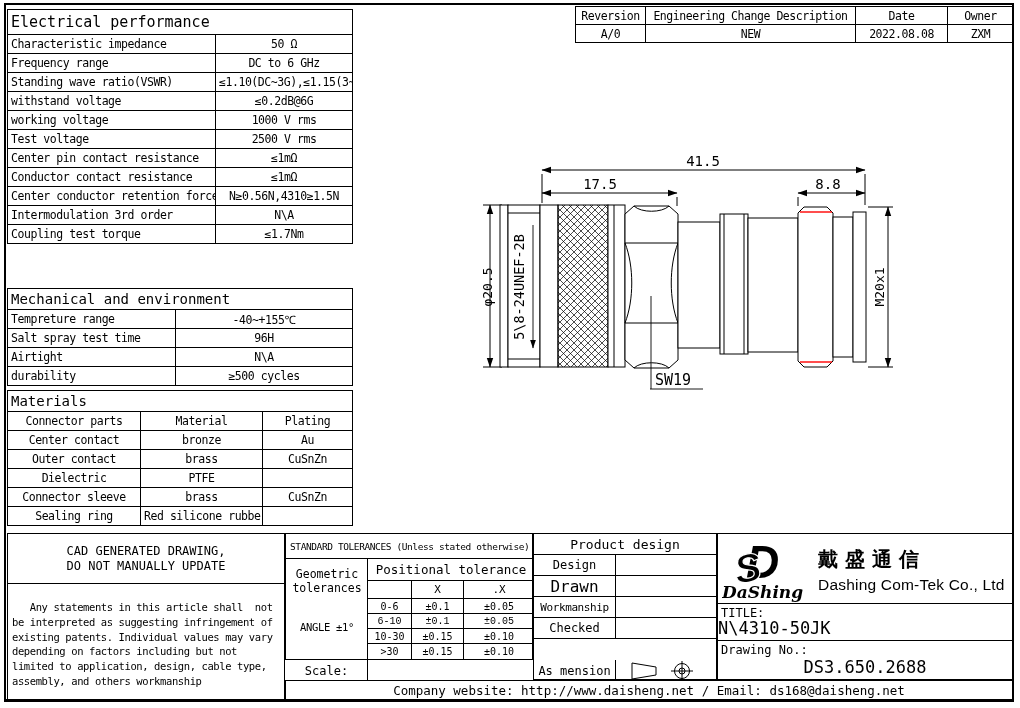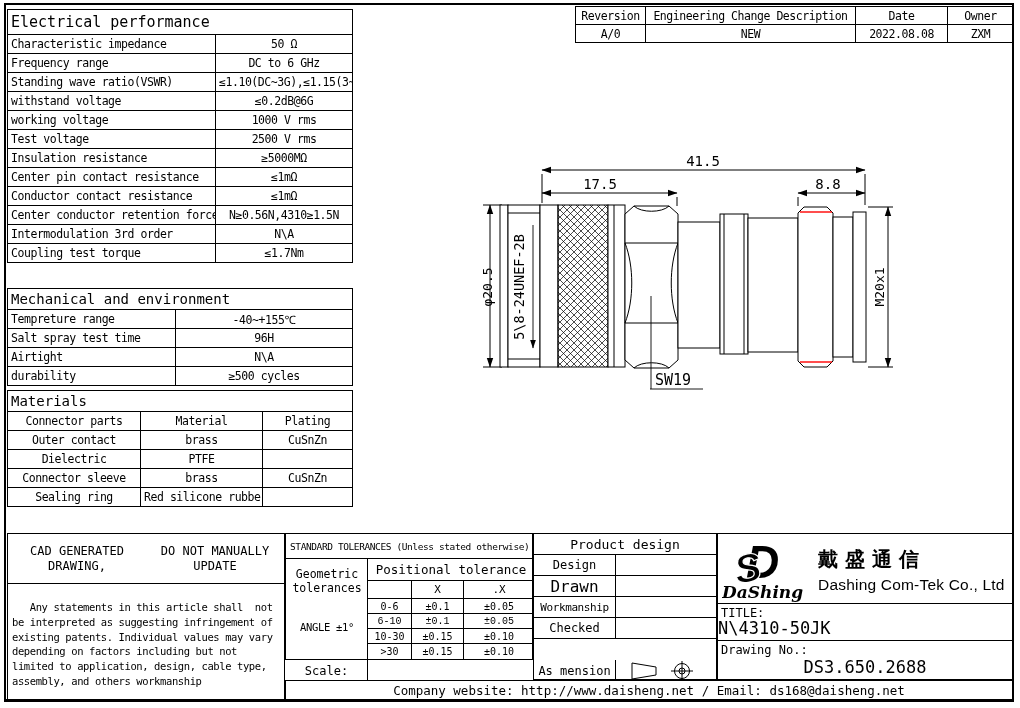--- a/index.html
+++ b/index.html
@@ -81,24 +81,20 @@
       </tr>
   <tr>
         <td>working voltage</td>
         <td class="val">1000 V rms</td>
       </tr>
   <tr>
         <td>Test voltage</td>
         <td class="val">2500 V rms</td>
       </tr>
   <tr>
-        <td>Insulation resistance</td>
-        <td class="val">≥5000MΩ</td>
-      </tr>
-  <tr>
         <td>Center pin contact resistance</td>
         <td class="val">≤1mΩ</td>
       </tr>
   <tr>
         <td>Conductor contact resistance</td>
         <td class="val">≤1mΩ</td>
       </tr>
   <tr>
         <td>Center conductor retention force</td>
         <td class="val small2">N≥0.56N,4310≥1.5N</td>
@@ -149,20 +145,25 @@
       <col style="width:90px">
     </colgroup>
   <tbody>
       <tr class="hdr2" style="height:18px">
         <td colspan="3">Materials</td>
       </tr>
   <tr>
         <td class="val">Connector parts</td>
         <td class="val">Material</td>
         <td class="val">Plating</td>
+      </tr>
+  <tr>
+        <td class="val">Center contact</td>
+        <td class="val">bronze</td>
+        <td class="val">Au</td>
       </tr>
   <tr>
         <td class="val">Outer contact</td>
         <td class="val">brass</td>
         <td class="val">CuSnZn</td>
       </tr>
   <tr>
         <td class="val">Dielectric</td>
         <td class="val">PTFE</td>
         <td class="val"></td>
@@ -246,21 +247,21 @@
   <text x="703" y="166" font-size="14" text-anchor="middle">41.5</text>
   <text x="600" y="189" font-size="14" text-anchor="middle">17.5</text>
   <text x="828" y="189" font-size="14" text-anchor="middle">8.8</text>
   <text transform="translate(492,287) rotate(-90)" font-size="13" text-anchor="middle">φ20.5</text>
   <text transform="translate(524,287) rotate(-90)" font-size="13.5" text-anchor="middle">5\8-24UNEF-2B</text>
   <text transform="translate(884,287) rotate(-90)" font-size="13" text-anchor="middle">M20x1</text>
   <text x="655" y="385" font-size="15">SW19</text>
 </svg>
 
 <div class="box" style="left:7px;top:533px;width:278px;height:168px;">
-  <div class="cell bb ctr note-top" style="left:0;top:0;width:276px;height:50px;flex-direction:row;">
+  <div class="cell bb ctr note-top" style="left:0;top:0;width:276px;height:50px;flex-direction:column;">
     <div>CAD GENERATED DRAWING,</div>
     <div>DO NOT MANUALLY UPDATE</div>
   </div>
   <div class="cell disclaimer" style="left:4px;top:66px;width:270px;">   Any statements in this article shall  not
 be interpreted as suggesting infringement of
 existing patents. Individual values may vary
 depending on factors including but not
 limited to application, design, cable type,
 assembly, and others workmanship</div>
 </div>

